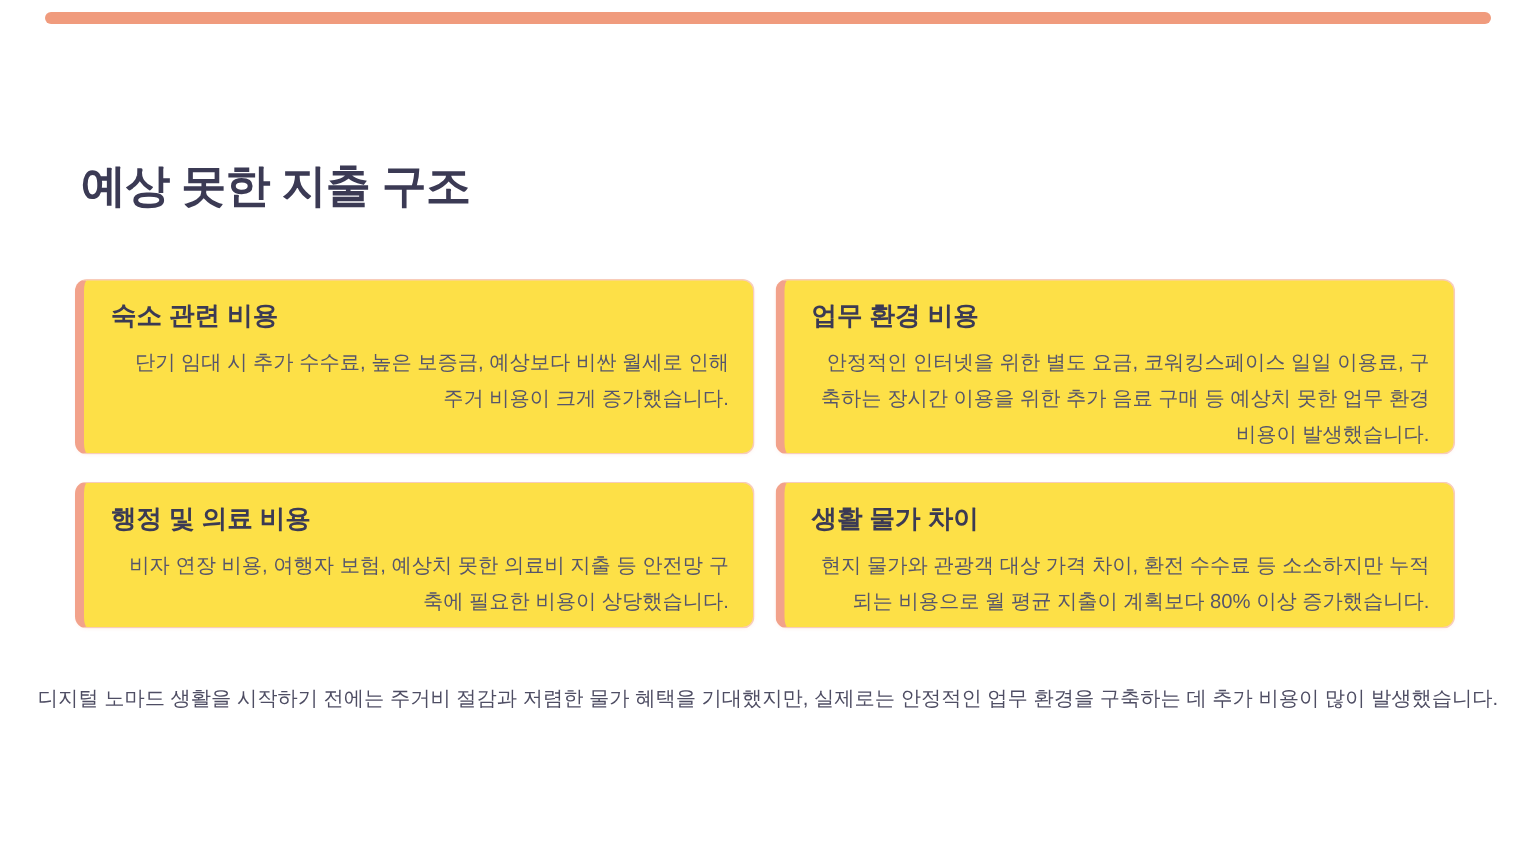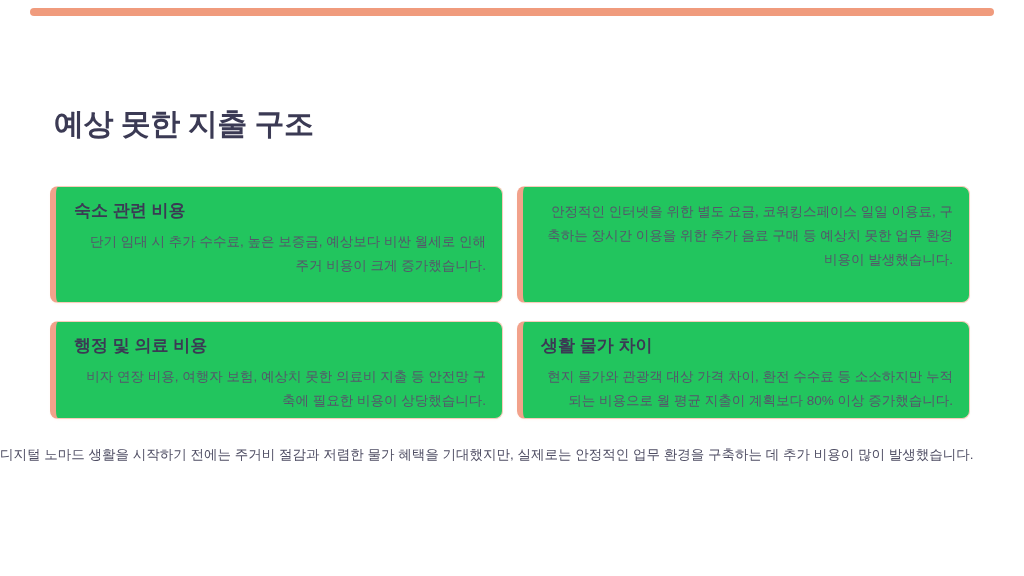--- a/index.html
+++ b/index.html
@@ -44,21 +44,21 @@
     position:absolute;
     left:50px;top:186px;
     width:920px;
     display:grid;
     grid-template-columns:453px 453px;
     grid-template-rows:117px 98px;
     column-gap:14px;
     row-gap:18px;
   }
   .card{
-    background:#22c55e;
+    background:#fde047;
     border:1px solid var(--card-border);
     border-left:6px solid var(--accent);
     border-radius:8px;
     padding:13px 16px 12px 18px;
     box-shadow:0 1px 2px rgba(240,155,125,0.08);
     overflow:hidden;
   }
   .card-title{
     font-size:17px;
     font-weight:700;
@@ -68,22 +68,23 @@
   }
   .card-body{
     font-size:13.5px;
     line-height:24px;
     color:var(--body-color);
     word-break:break-all;
     text-align:right;
   }
   .footer{
     position:absolute;
-    left:0;top:445px;
+    left:0;top:456px;
     width:1024px;
+    text-align:center;
     font-size:13.5px;
     line-height:20px;
     color:var(--footer-color);
   }
 </style>
 </head>
 <body>
 
 <div class="slide">
   <div class="top-bar"></div>
@@ -91,20 +92,21 @@
   <h1 class="title">예상 못한 지출 구조</h1>
 
   <div class="grid">
 
     <div class="card">
       <div class="card-title">숙소 관련 비용</div>
       <div class="card-body">단기 임대 시 추가 수수료, 높은 보증금, 예상보다 비싼 월세로 인해 주거 비용이 크게 증가했습니다.</div>
     </div>
 
     <div class="card">
+      <div class="card-title">업무 환경 비용</div>
       <div class="card-body">안정적인 인터넷을 위한 별도 요금, 코워킹스페이스 일일 이용료, 구축하는 장시간 이용을 위한 추가 음료 구매 등 예상치 못한 업무 환경 비용이 발생했습니다.</div>
     </div>
 
     <div class="card">
       <div class="card-title">행정 및 의료 비용</div>
       <div class="card-body">비자 연장 비용, 여행자 보험, 예상치 못한 의료비 지출 등 안전망 구축에 필요한 비용이 상당했습니다.</div>
     </div>
 
     <div class="card">
       <div class="card-title">생활 물가 차이</div>

